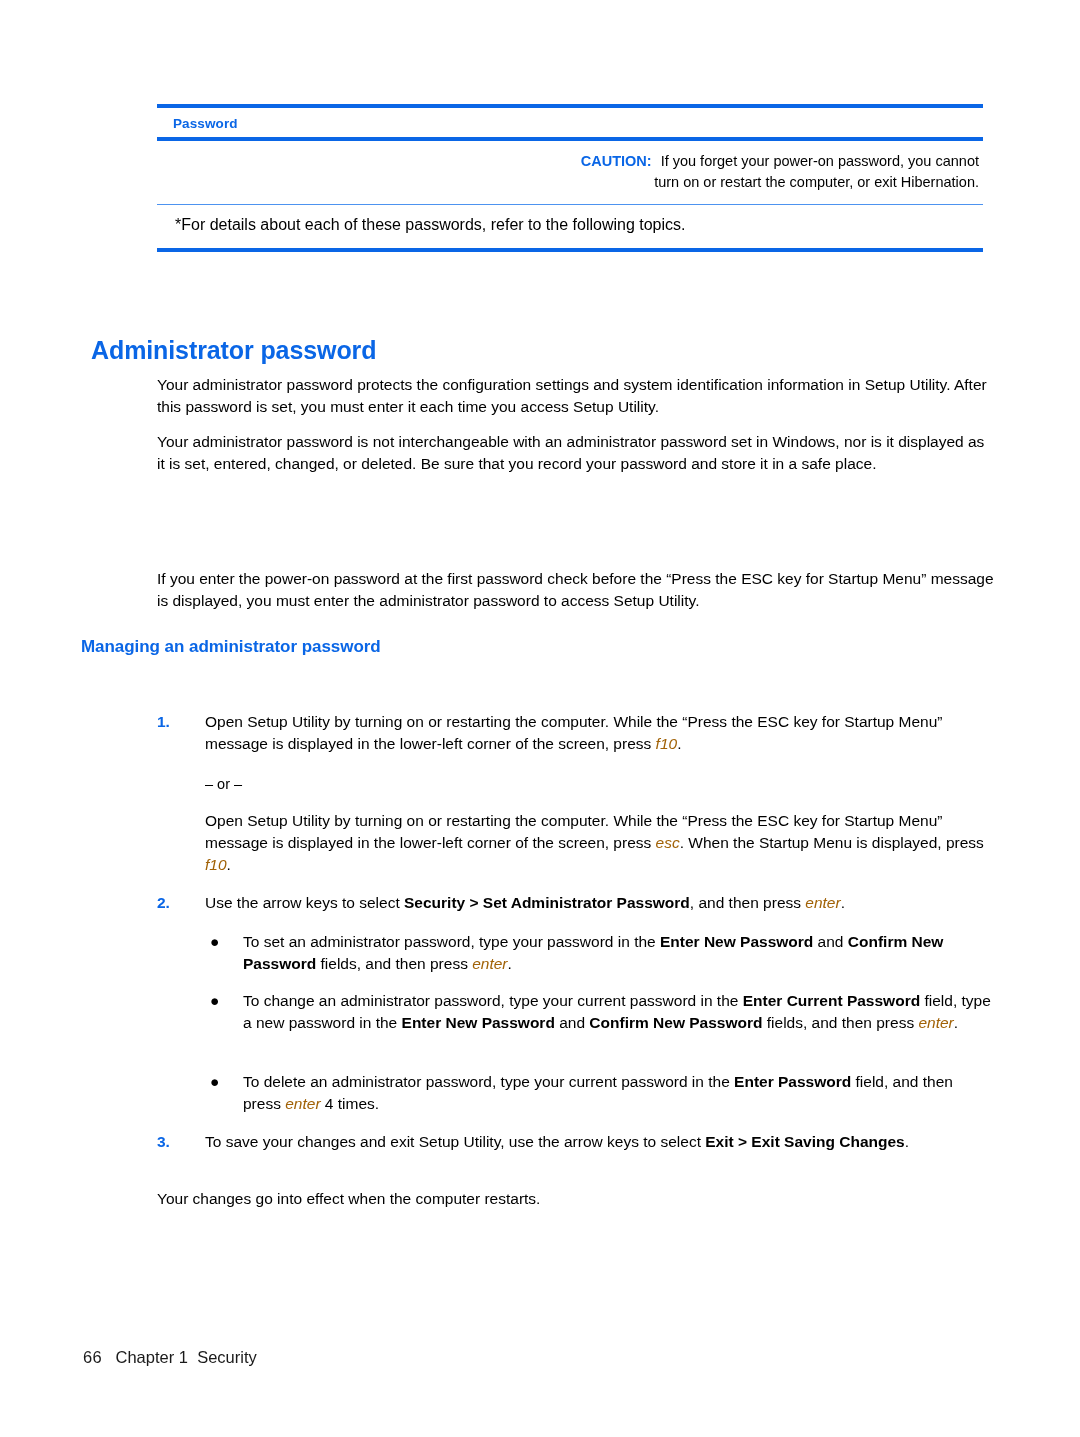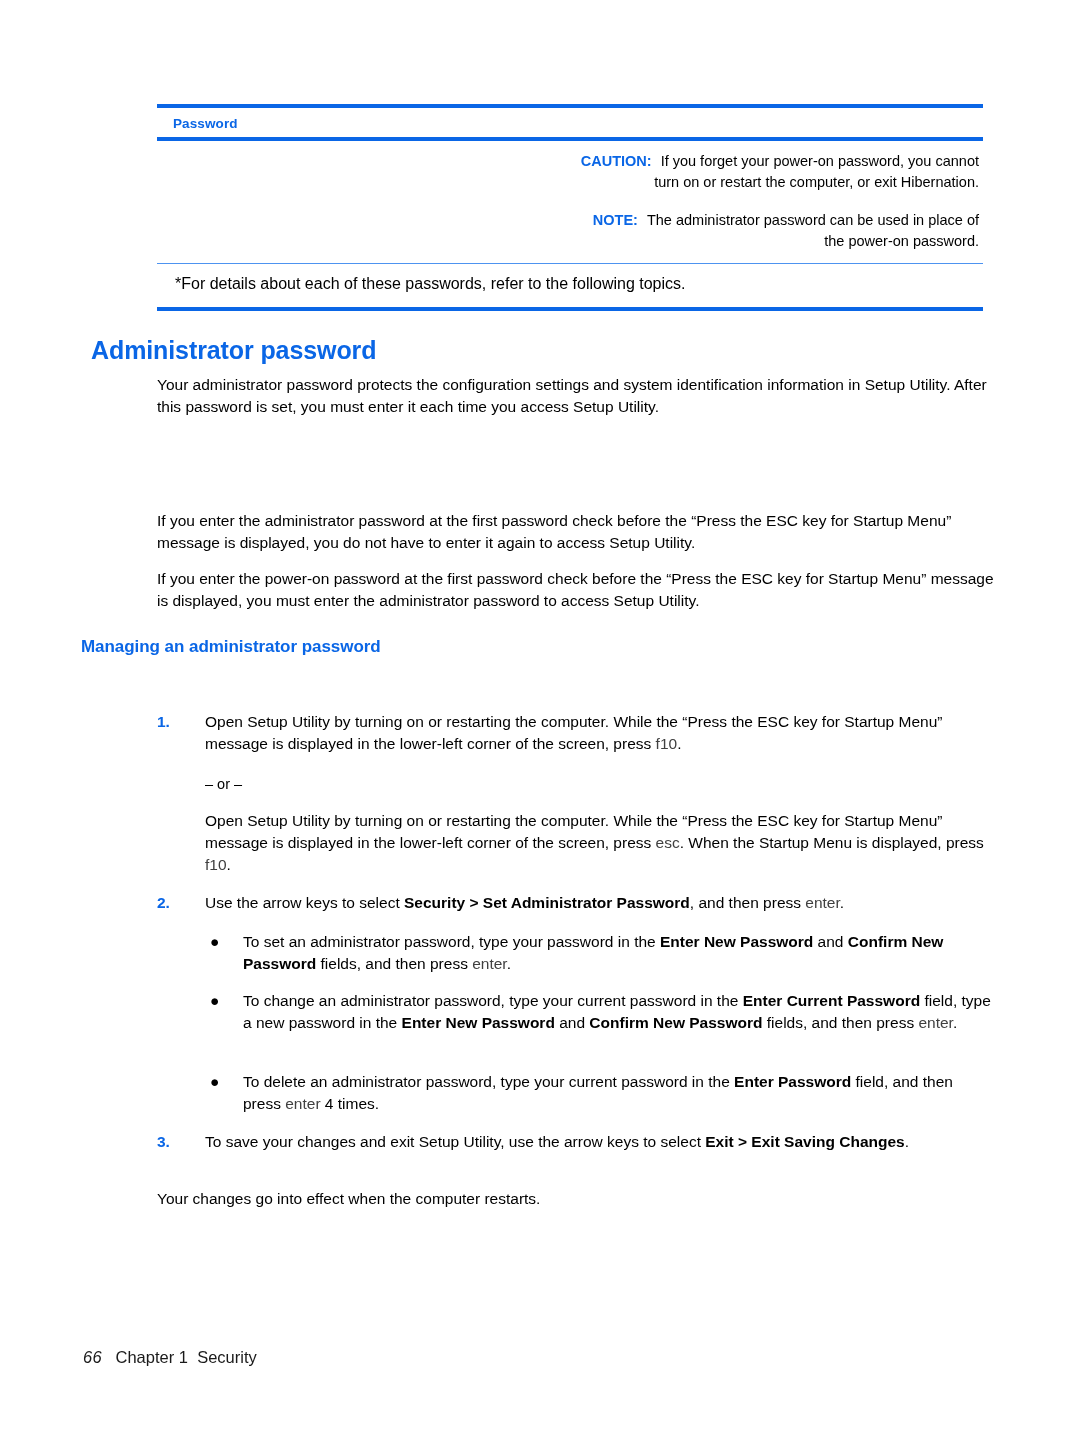--- a/index.html
+++ b/index.html
@@ -104,21 +104,22 @@
     position: absolute;
     left: 157px;
     width: 838px;
   }
   p.para {
     margin: 0;
     font-size: 15.5px;
     line-height: 1.43;
   }
   .kbd {
-    color: #404040;
+    color: #a16207;
+    font-style: italic;
   }
   .b { font-weight: bold; }
 
   
   .step {
     position: absolute;
     left: 157px;
     width: 838px;
     display: flex;
   }
@@ -165,58 +166,57 @@
 
   
   .footer {
     position: absolute;
     left: 83px;
     top: 1348px;
     font-size: 16.5px;
     color: #1a1a1a;
     white-space: pre;
   }
-  .footer .pg { letter-spacing: .2px; font-style: italic; }
+  .footer .pg { letter-spacing: .2px; }
 </style>
 </head>
 <body>
 
 <div class="page">
 
   <div class="table-block">
     <div class="rule-thick"></div>
     <div class="table-head">Password</div>
     <div class="rule-thick"></div>
 
     <div class="table-body-row">
       <div class="cell-left"></div>
       <div class="cell-right">
 
         <p class="admon"><span class="admon-label">CAUTION:</span><span class="admon-gap"></span><span>If you forget your power-on password, you cannot turn on or restart the computer, or exit Hibernation.</span></p>
 
-        <p class="admon"><span class="admon-label">NOTE:</span><span class="admon-gap"></span><span>The administrator password can be used in place of the power-on password.</span></p>
 
       </div>
     </div>
 
     <div class="rule-thin"></div>
     <div class="table-footnote-row">*For details about each of these passwords, refer to the following topics.</div>
     <div class="rule-thick"></div>
   </div>
 
   <h1 class="doc-h1">Administrator password</h1>
 
   <div class="body-col" style="top:374px;">
     <p class="para">Your administrator password protects the configuration settings and system identification information in Setup Utility. After this password is set, you must enter it each time you access Setup Utility.</p>
   </div>
 
-
-  <div class="body-col" style="top:510px;">
-    <p class="para">If you enter the administrator password at the first password check before the “Press the ESC key for Startup Menu” message is displayed, you do not have to enter it again to access Setup Utility.</p>
-  </div>
+  <div class="body-col" style="top:431px;">
+    <p class="para">Your administrator password is not interchangeable with an administrator password set in Windows, nor is it displayed as it is set, entered, changed, or deleted. Be sure that you record your password and store it in a safe place.</p>
+  </div>
+
 
   <div class="body-col" style="top:568px;">
     <p class="para">If you enter the power-on password at the first password check before the “Press the ESC key for Startup Menu” message is displayed, you must enter the administrator password to access Setup Utility.</p>
   </div>
 
   <h2 class="doc-h2">Managing an administrator password</h2>
 
 
   <div class="step" style="top:711px;">
     <div class="step-num">1.</div>

